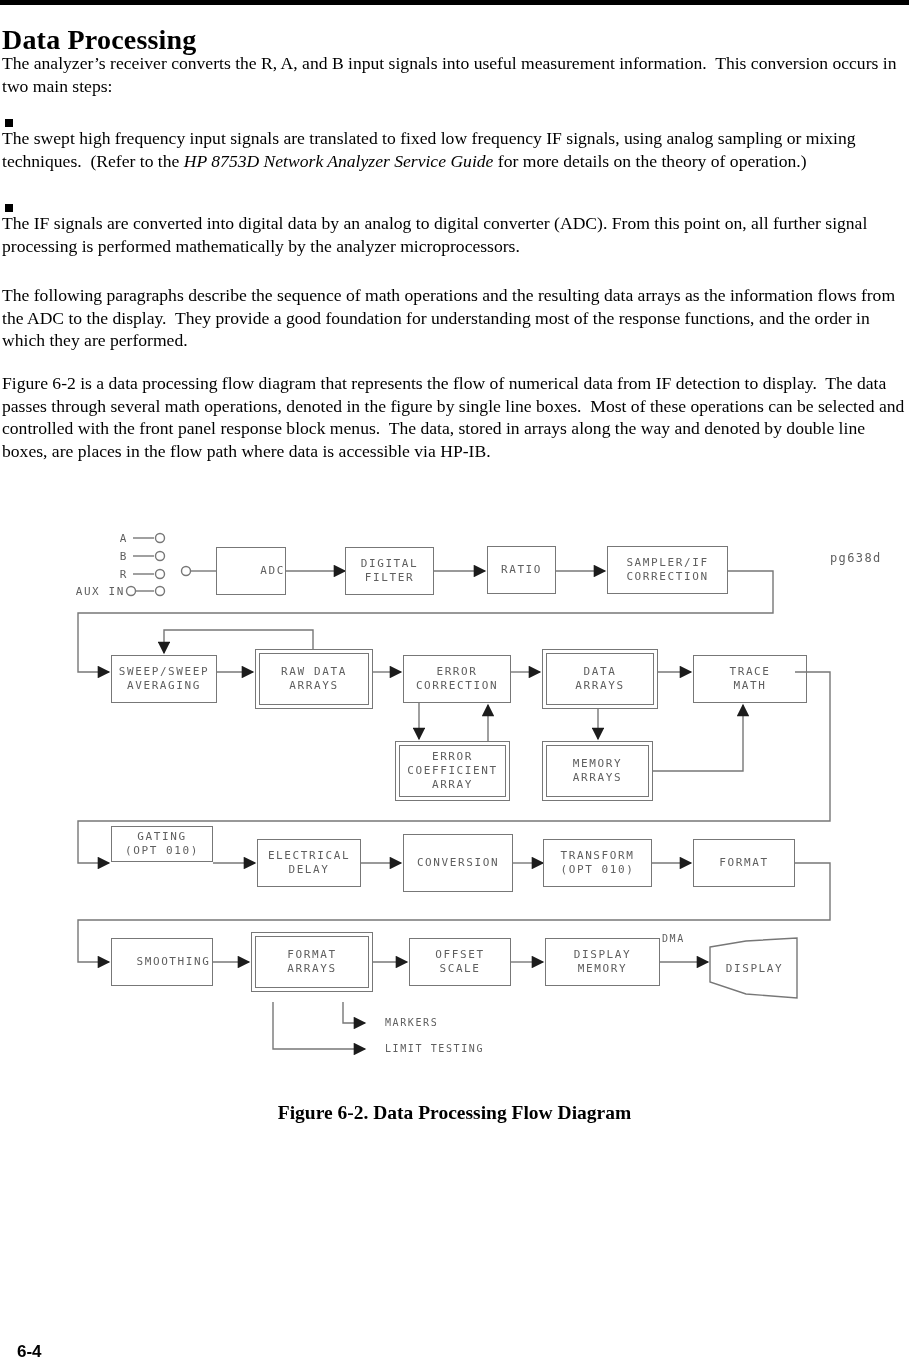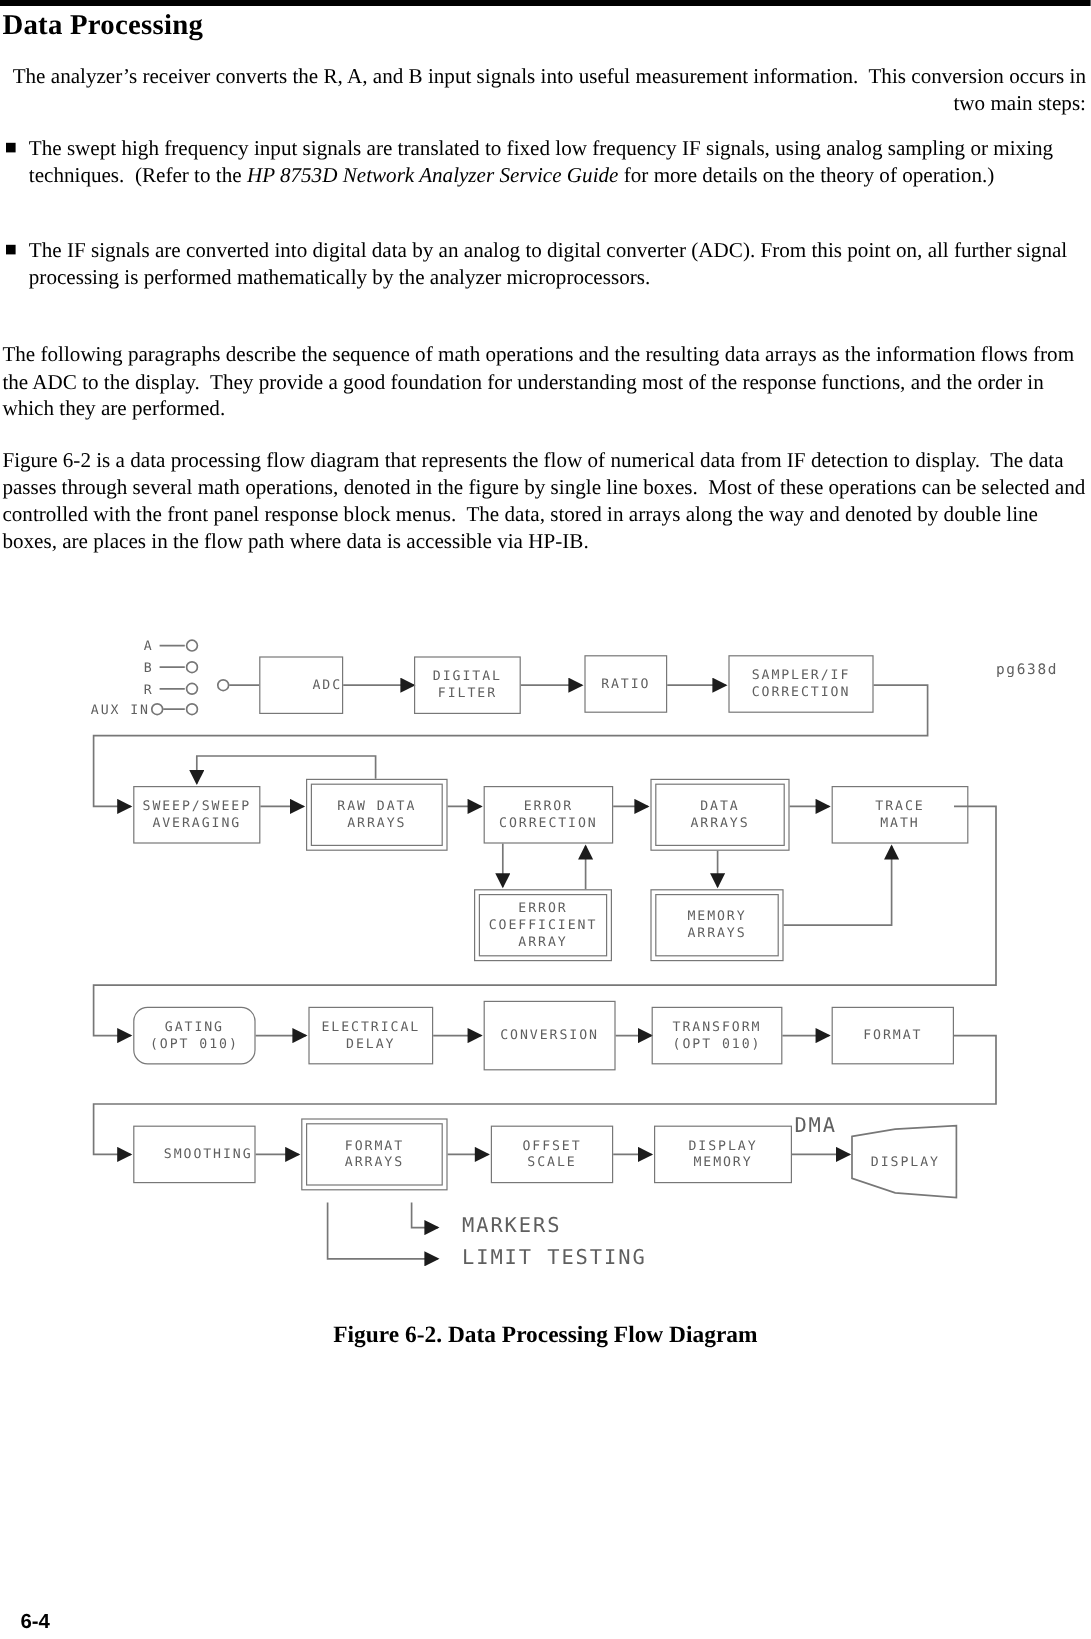--- a/index.html
+++ b/index.html
@@ -3,58 +3,58 @@
 <meta charset="utf-8">
 <style>
   :root{
     --line:#777777; --dtext:#5f5f5f; --arrow:#1c1c1c; --ink:#000000;
   }
   *{box-sizing:border-box; margin:0; padding:0;}
   html,body{background:#ffffff;}
   body{width:909px; height:1366px; position:relative; overflow:hidden;
        font-family:"Liberation Serif","DejaVu Serif",serif; color:var(--ink);}
   .top-rule{position:absolute; left:0; top:0; width:909px; height:5px; background:#000;}
-  .page-title{position:absolute; left:2px; top:8px; font-size:24px; font-weight:bold; letter-spacing:.2px;}
+  .page-title{position:absolute; left:2px; top:24px; font-size:28px; font-weight:bold; letter-spacing:.2px;}
   .bodytext{position:absolute; left:2px; width:903px; font-size:17.6px; line-height:22.6px; white-space:pre-wrap;}
-  .bullet-row{position:absolute; left:2px; width:903px; display:flex;}
+  .bullet-row{position:absolute; left:2px; width:903px; display:flex;flex-direction:column;}
   .bullet-sq{flex:0 0 auto; width:8px; height:8px; background:#000; margin:7px 11px 0 3px;}
   .bullet-body{flex:1 1 auto; font-size:17.6px; line-height:22.6px; white-space:pre-wrap;}
   .it{font-style:italic;}
 
   
   .diagram{position:absolute; left:0; top:520px; width:909px; height:578px;
            font-family:"DejaVu Sans Mono","Liberation Mono",monospace; color:var(--dtext);}
   .diagram svg{position:absolute; left:0; top:0;}
   .ln{stroke:var(--line); stroke-width:1.4; fill:none;}
   .circ{stroke:var(--line); stroke-width:1.4; fill:#ffffff;}
   .arrowhead{fill:var(--arrow); stroke:none;}
   .node{position:absolute; border:1.4px solid var(--line); display:flex; align-items:center; justify-content:center;
         text-align:center; font-size:11px; line-height:14px; letter-spacing:1.6px; white-space:pre-line;}
   .node.dbl{padding:3px; display:block;}
   .node .inner{width:100%; height:100%; border:1.4px solid var(--line); display:flex; align-items:center; justify-content:center;}
-  .freelabel{position:absolute; font-size:17px; line-height:13px; letter-spacing:1.6px; white-space:nowrap;}
+  .freelabel{position:absolute; font-size:10px; line-height:13px; letter-spacing:1.6px; white-space:nowrap;}
   .inputlabel{position:absolute; width:68px; text-align:right; font-size:11px; letter-spacing:1.6px;}
   .display-label{position:absolute; display:flex; align-items:center; justify-content:center;
                  font-size:11px; letter-spacing:1.6px;}
   .fig-id{position:absolute; left:830px; top:551px; font-size:12px; letter-spacing:1.4px; color:var(--dtext);
           font-family:"DejaVu Sans Mono","Liberation Mono",monospace;}
 
   .figure-caption{position:absolute; left:0; top:1102px; width:909px; text-align:center;
                   font-size:19.5px; font-weight:bold;}
   .footer{position:absolute; left:17px; top:1342px; display:flex; align-items:baseline; gap:24px;
           font-family:"Liberation Sans","DejaVu Sans",sans-serif; font-weight:bold; font-size:17px;flex-direction:column;}
 </style>
 </head>
 <body>
 
 <div class="top-rule"></div>
 
 <h1 class="page-title">Data Processing</h1>
 
-<p class="bodytext" style="top:52px;text-align:right;">The analyzer’s receiver converts the R, A, and B input signals into useful measurement information.  This conversion occurs in two main steps:</p>
+<p class="bodytext" style="top:52px;">The analyzer’s receiver converts the R, A, and B input signals into useful measurement information.  This conversion occurs in two main steps:</p>
 
 <div class="bullet-row" style="top:112px;">
   <span class="bullet-sq"></span>
   <span class="bullet-body"><span>The swept high frequency input signals are translated to fixed low frequency IF signals, using analog sampling or mixing techniques.  (Refer to the </span><span class="it">HP 8753D Network Analyzer Service Guide</span><span> for more details on the theory of operation.)</span></span>
 </div>
 
 <div class="bullet-row" style="top:197px;">
   <span class="bullet-sq"></span>
   <span class="bullet-body"><span>The IF signals are converted into digital data by an analog to digital converter (ADC). From this point on, all further signal processing is performed mathematically by the analyzer microprocessors.</span></span>
 </div>
@@ -145,21 +145,21 @@
 ARRAYS</span></div></div>
   <div class="node" style="left:693px; top:135px; width:114px; height:48px;"><span>TRACE
 MATH</span></div>
 
   <div class="node dbl" style="left:395px; top:221px; width:115px; height:60px;"><div class="inner"><span>ERROR
 COEFFICIENT
 ARRAY</span></div></div>
   <div class="node dbl" style="left:542px; top:221px; width:111px; height:60px;"><div class="inner"><span>MEMORY
 ARRAYS</span></div></div>
 
-  <div class="node" style="left:111px; top:319px; width:102px; height:48px;border-radius:12px;"><span>GATING
+  <div class="node" style="left:111px; top:306px; width:102px; height:36px;"><span>GATING
 (OPT 010)</span></div>
   <div class="node" style="left:257px; top:319px; width:104px; height:48px;"><span>ELECTRICAL
 DELAY</span></div>
   <div class="node" style="left:403px; top:314px; width:110px; height:58px;"><span>CONVERSION</span></div>
   <div class="node" style="left:543px; top:319px; width:109px; height:48px;"><span>TRANSFORM
 (OPT 010)</span></div>
   <div class="node" style="left:693px; top:319px; width:102px; height:48px;"><span>FORMAT</span></div>
 
   <div class="node" style="left:111px; top:418px; width:102px; height:48px;padding-left:23px;"><span>SMOOTHING</span></div>
   <div class="node dbl" style="left:251px; top:412px; width:122px; height:60px;"><div class="inner"><span>FORMAT

